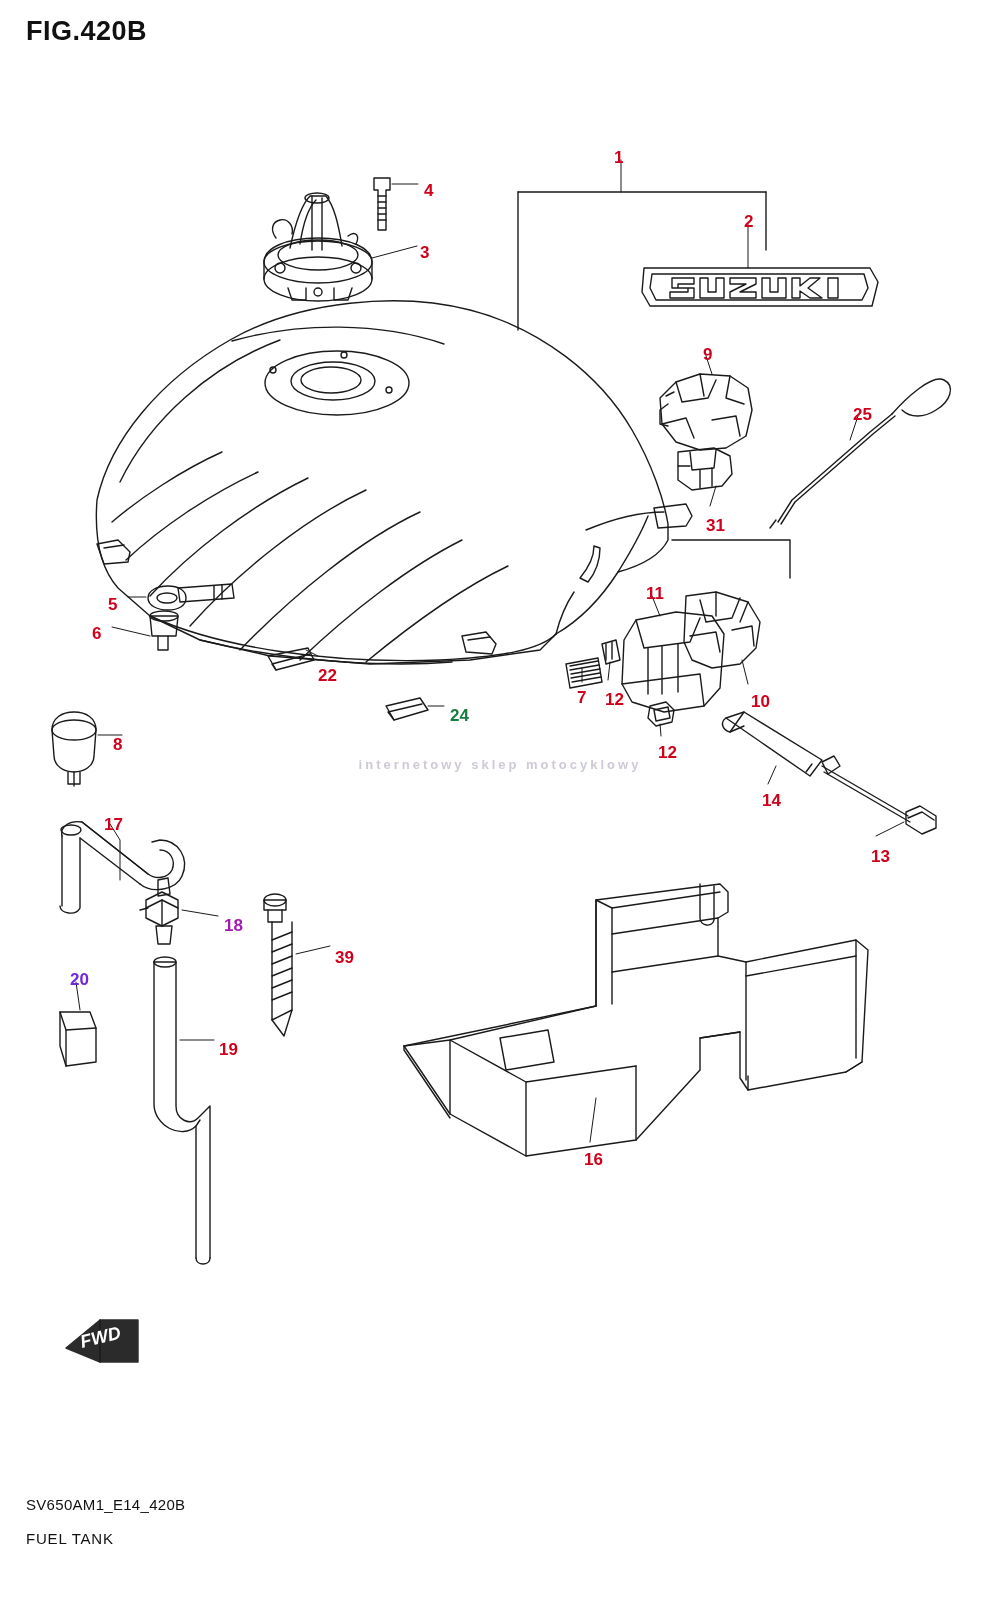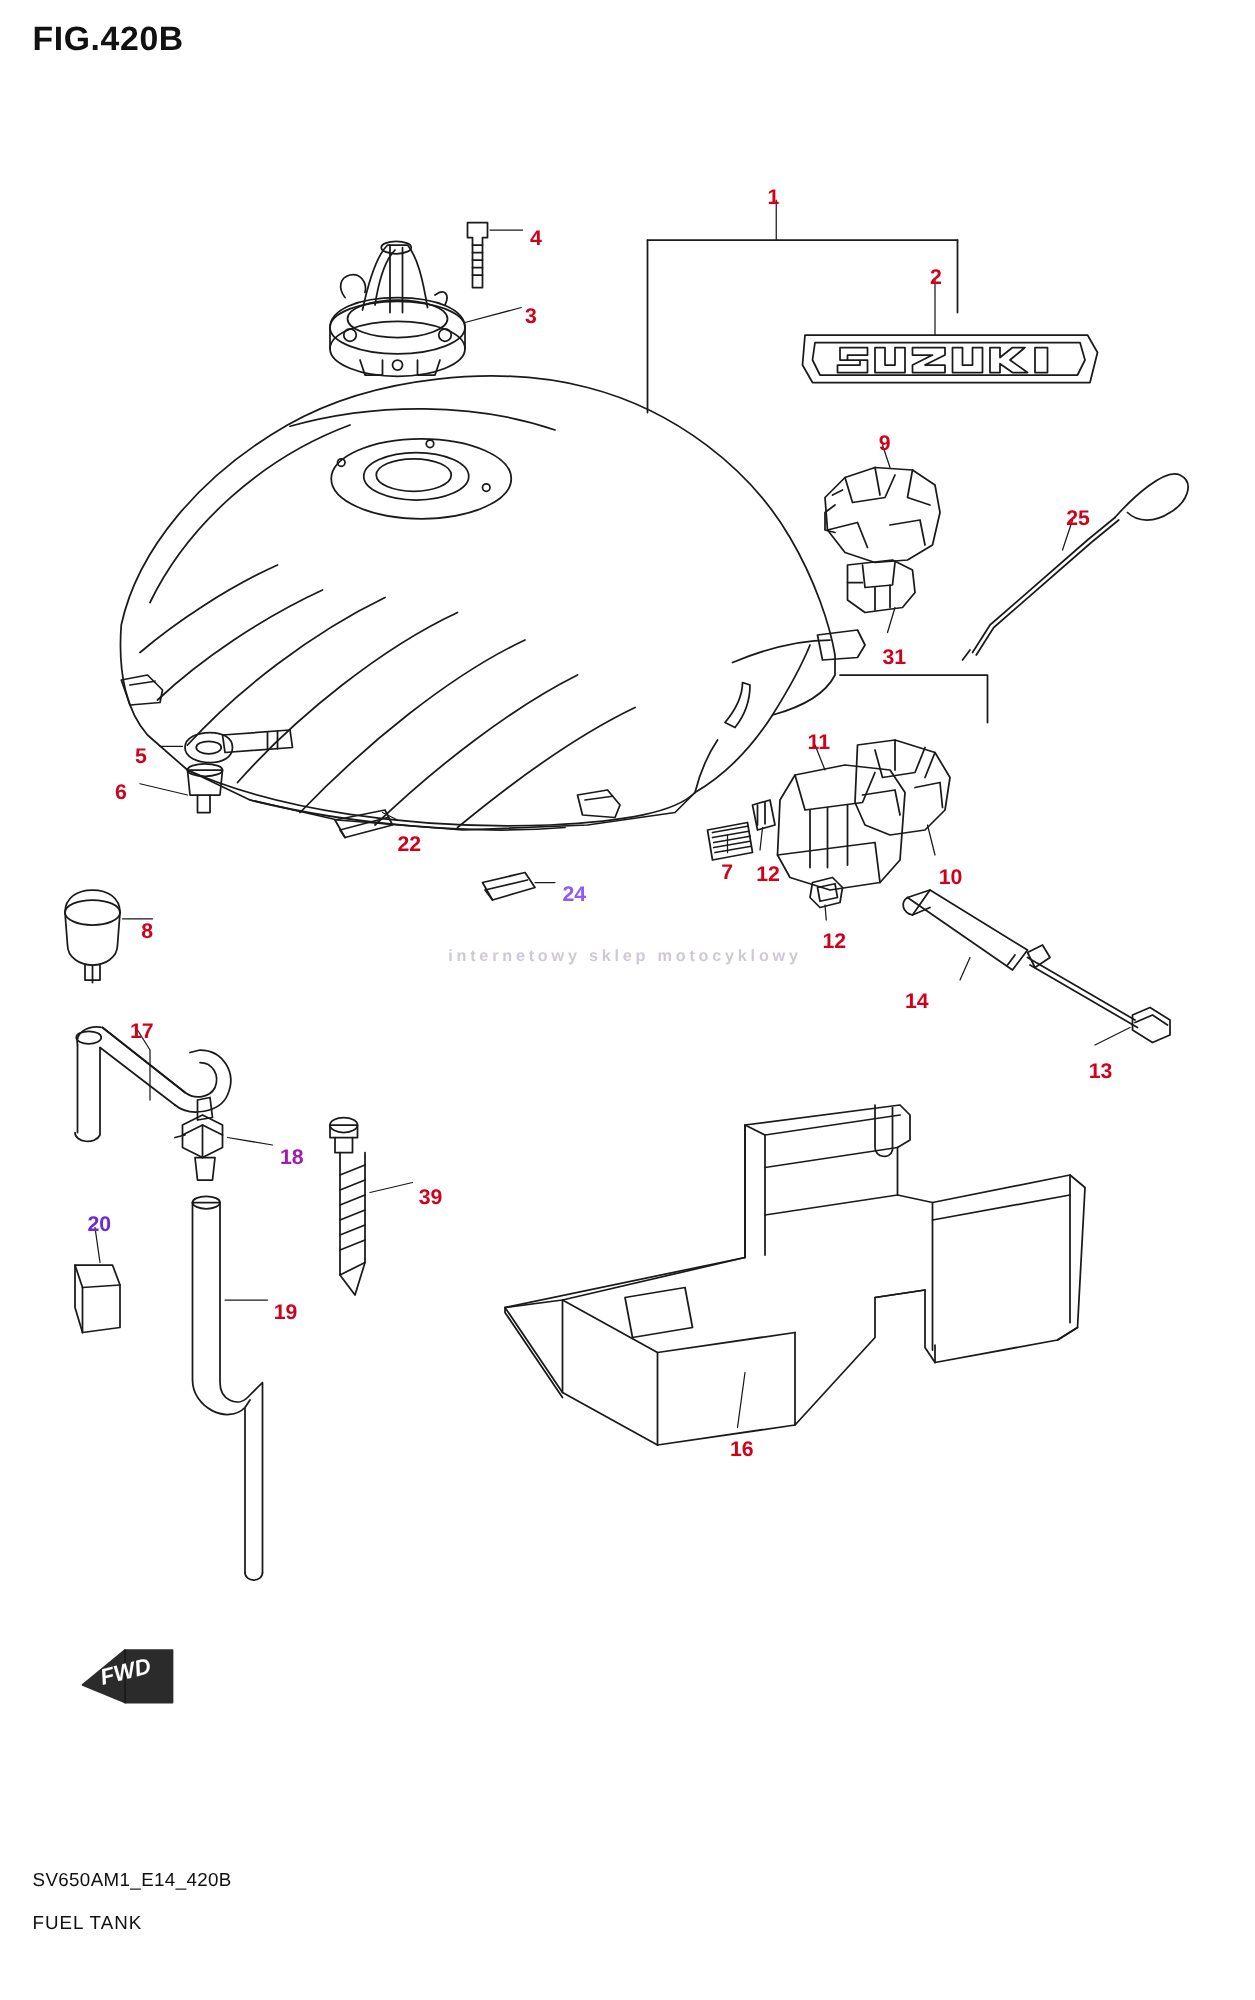--- a/index.html
+++ b/index.html
@@ -361,28 +361,28 @@
     <div class="callout" style="left: 424px; top: 181px; color: rgb(208, 2, 27);">4</div>
     <div class="callout" style="left: 108px; top: 595px; color: rgb(208, 2, 27);">5</div>
     <div class="callout" style="left: 92px; top: 624px; color: rgb(208, 2, 27);">6</div>
     <div class="callout" style="left: 577px; top: 688px; color: rgb(208, 2, 27);">7</div>
     <div class="callout" style="left: 113px; top: 735px; color: rgb(208, 2, 27);">8</div>
     <div class="callout" style="left: 703px; top: 345px; color: rgb(208, 2, 27);">9</div>
     <div class="callout" style="left: 751px; top: 692px; color: rgb(208, 2, 27);">10</div>
     <div class="callout" style="left: 646px; top: 584px; color: rgb(208, 2, 27);">11</div>
     <div class="callout" style="left: 658px; top: 743px; color: rgb(208, 2, 27);">12</div>
     <div class="callout" style="left: 871px; top: 847px; color: rgb(208, 2, 27); text-align: right;">13</div>
-    <div class="callout" style="left: 724px; top: 791px; color: rgb(208, 2, 27);">14</div>
+    <div class="callout" style="left: 762px; top: 791px; color: rgb(208, 2, 27);">14</div>
     <div class="callout" style="left: 605px; top: 690px; color: rgb(208, 2, 27);">12</div>
     <div class="callout" style="left: 584px; top: 1150px; color: rgb(208, 2, 27);">16</div>
     <div class="callout" style="left: 104px; top: 815px; color: rgb(208, 2, 27);">17</div>
     <div class="callout" style="left: 224px; top: 916px; color: #a21caf;">18</div>
     <div class="callout" style="left: 219px; top: 1040px; color: rgb(208, 2, 27);">19</div>
     <div class="callout" style="left: 70px; top: 970px; color: #6d28d9;">20</div>
     <div class="callout" style="left: 335px; top: 948px; color: rgb(208, 2, 27);">39</div>
     <div class="callout" style="left: 318px; top: 666px; color: rgb(208, 2, 27);">22</div>
     <div class="callout" style="left: 706px; top: 516px; color: rgb(208, 2, 27);">31</div>
-    <div class="callout" style="left: 450px; top: 706px; color: #8b5cf6;">24</div>
+    <div class="callout" style="left: 450px; top: 706px; color: #15803d;">24</div>
     <div class="callout" style="left: 853px; top: 405px; color: rgb(208, 2, 27);">25</div>
   </div>
 
 <div id="footer-model">SV650AM1_E14_420B</div>
 <div id="footer-caption">FUEL TANK</div>
 
 </body></html>

